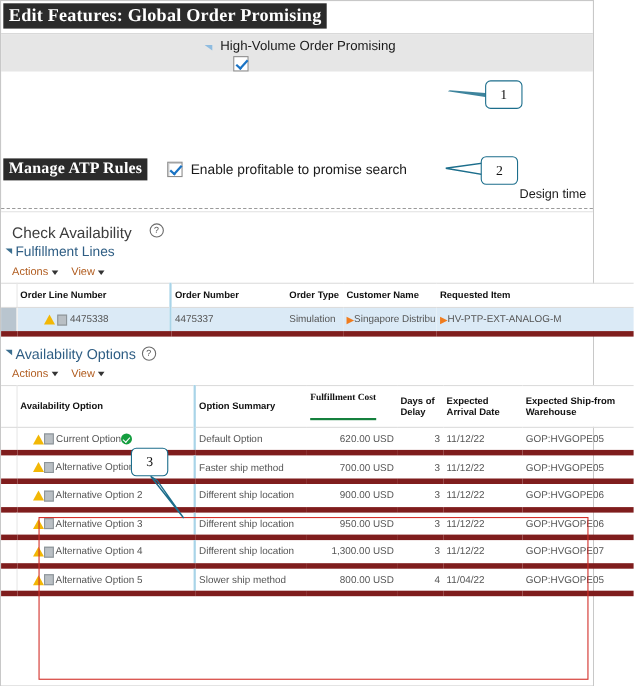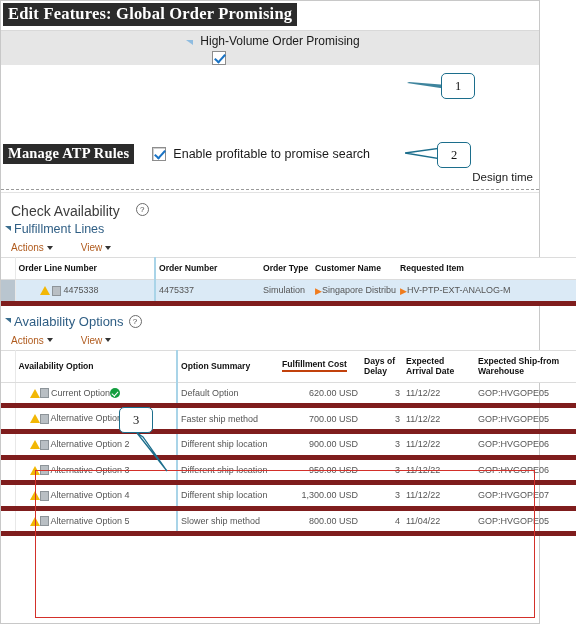--- a/index.html
+++ b/index.html
@@ -177,21 +177,21 @@
     padding: 3px 0 0 4px;
     font-size: 12.5px;
     color: #2f5e84;
     display: flex;
     align-items: center;
   }
   .collapse-head .lbl { color: #2f5e84; }
 
   .toolbar {
     display: flex;
-    gap: 28px;
+    gap: 12px;
     padding: 6px 0 4px 10px;
     font-size: 10px;
     color: #b05b1e;
   }
   .toolbar .tb-item { display: flex; align-items: center; gap: 3px; cursor: default; }
   .caret-dn {
     width: 0; height: 0;
     border-left: 3.5px solid transparent;
     border-right: 3.5px solid transparent;
     border-top: 4.5px solid #333;
@@ -265,22 +265,23 @@
     position: absolute;
     left: 3px; top: 1.5px;
     width: 2.5px; height: 5px;
     border: solid #fff;
     border-width: 0 1.6px 1.6px 0;
     transform: rotate(42deg);
   }
 
   .sort-underline {
     display: inline-block;
-    border-bottom: 2px solid #c2410c;
-    padding-bottom: 1px;
+    border-bottom: 2px solid #15803d;
+    padding-bottom: 14px;
+    font-family: Liberation Serif, serif;
   }
 
   
   .red-box {
     position: absolute;
     border: 1.4px solid #d3302a;
     pointer-events: none;
   }
 
   

